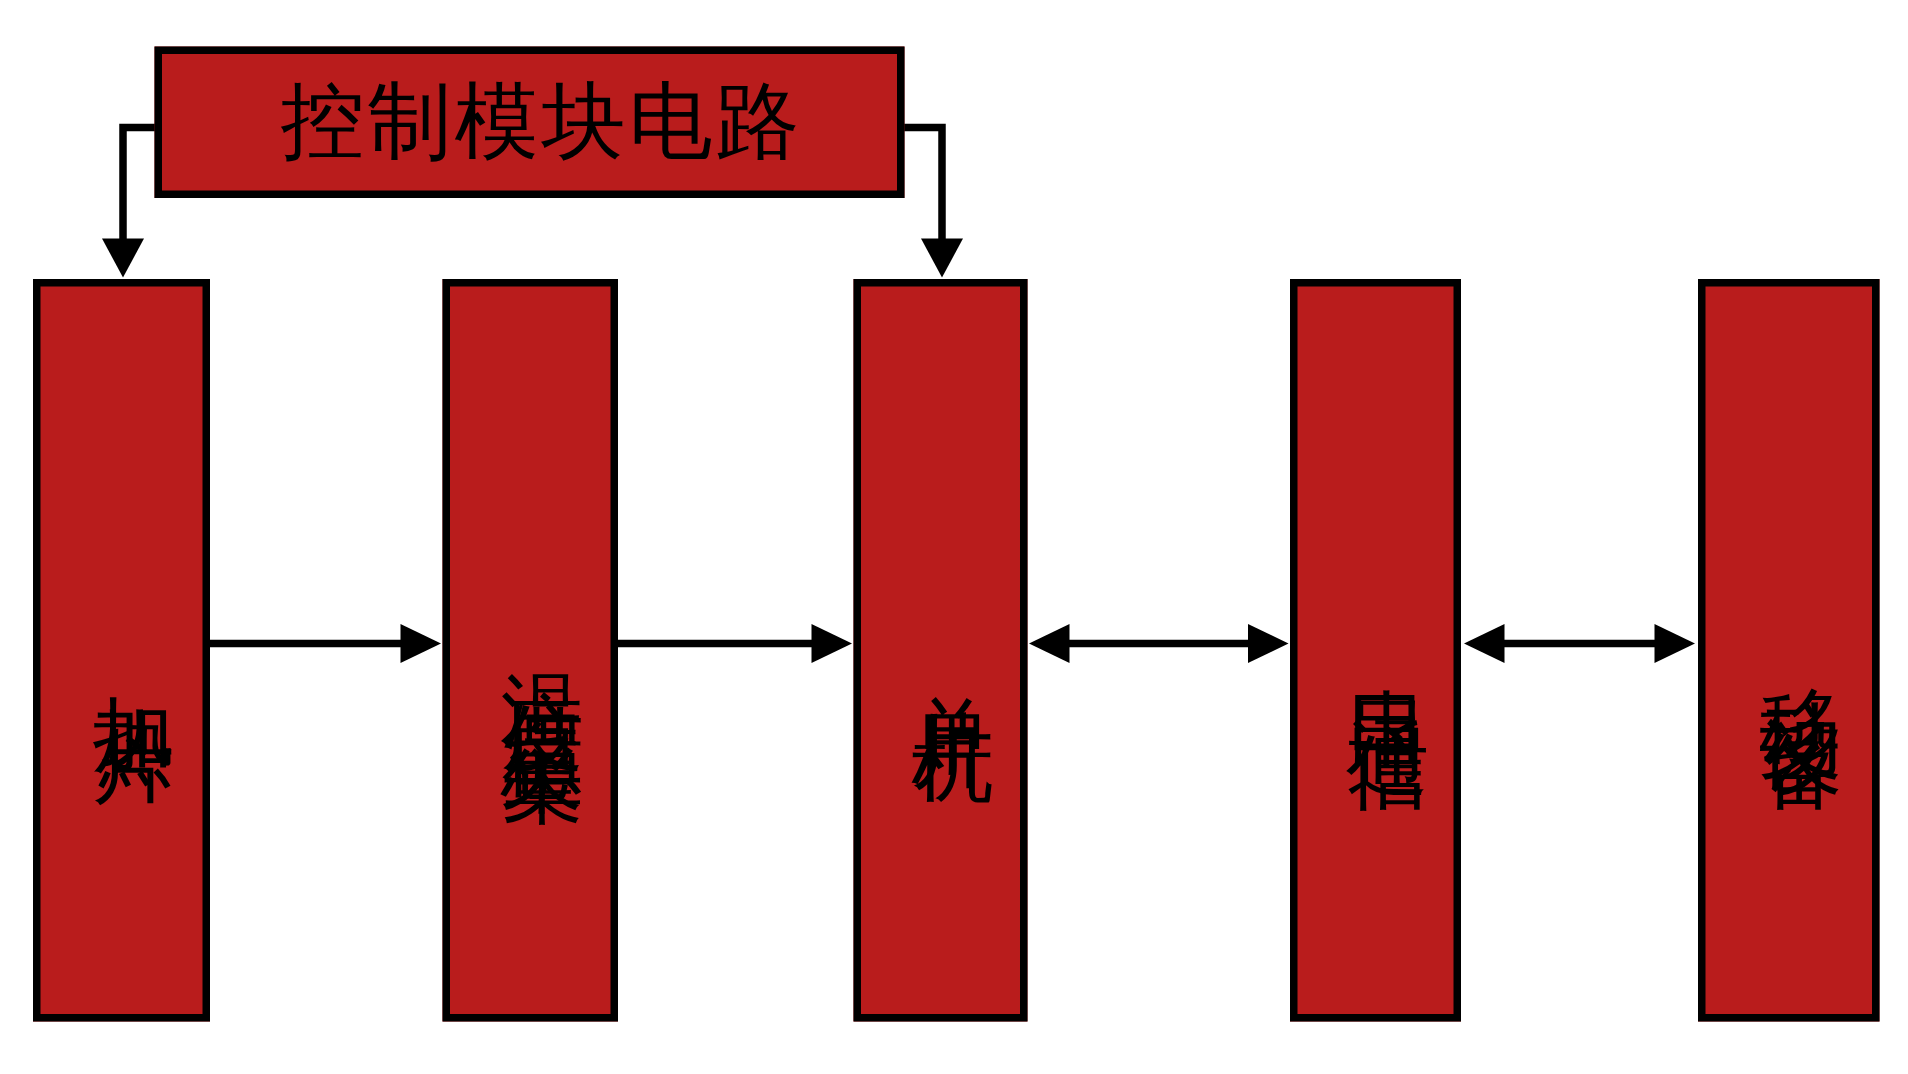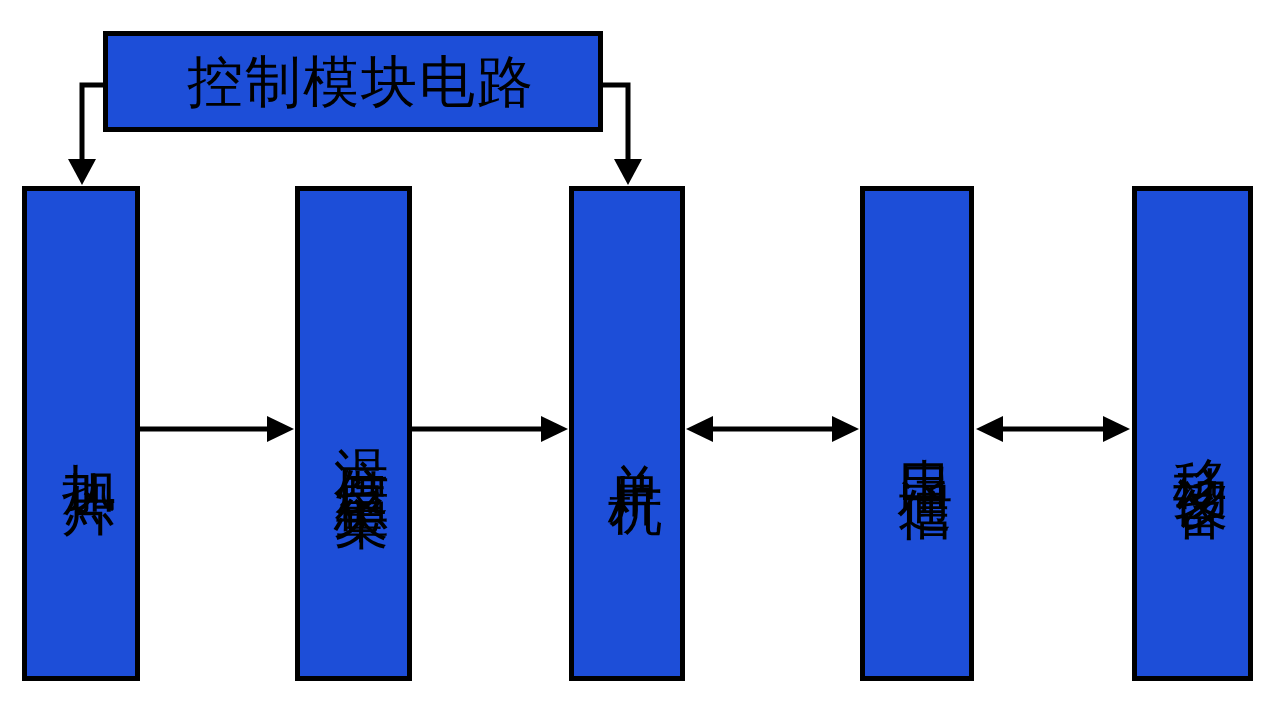--- a/index.html
+++ b/index.html
@@ -12,21 +12,21 @@
     width: 1272px;
     height: 716px;
     background: #ffffff;
     font-family: "DejaVu Serif", "Liberation Serif", serif;
     color: #000000;
     overflow: hidden;
   }
   .box {
     position: absolute;
     border: 5px solid #000000;
-    background: #1d4ed8;
+    background: #b91c1c;
     box-sizing: border-box;
     display: flex;
     align-items: center;
     justify-content: center;
     padding-left: 16px;
   }
   .top-box {
     left: 103px;
     top: 31px;
     width: 500px;

